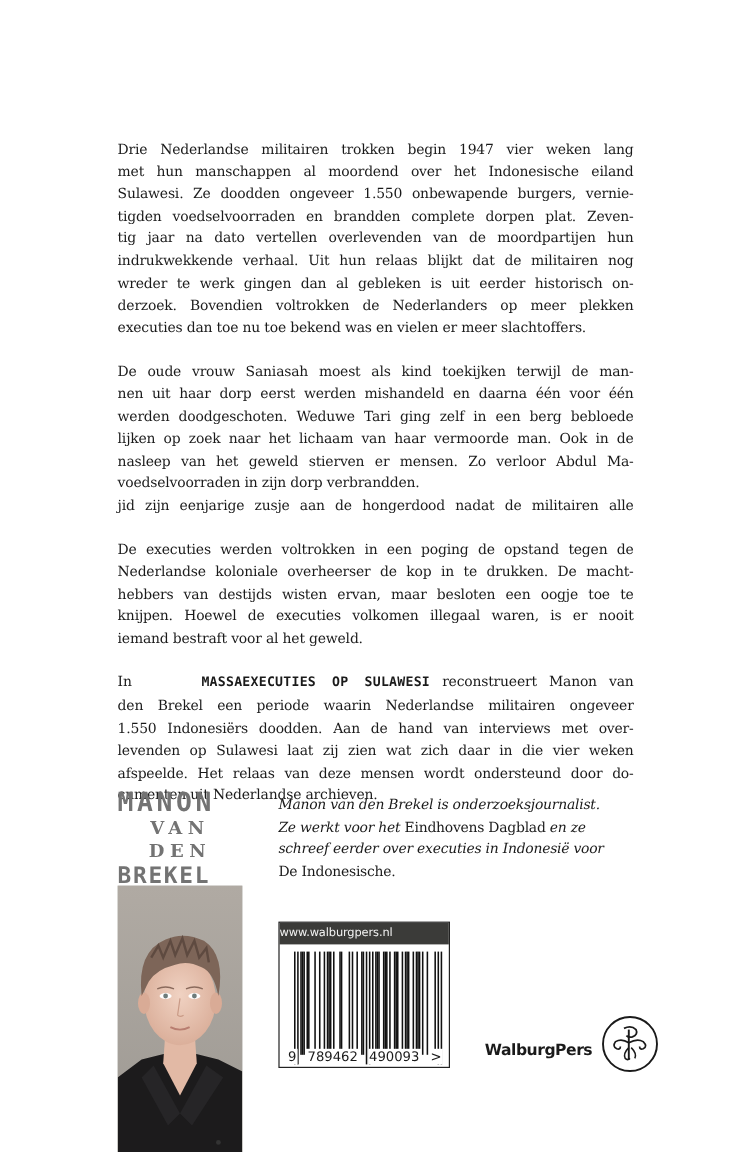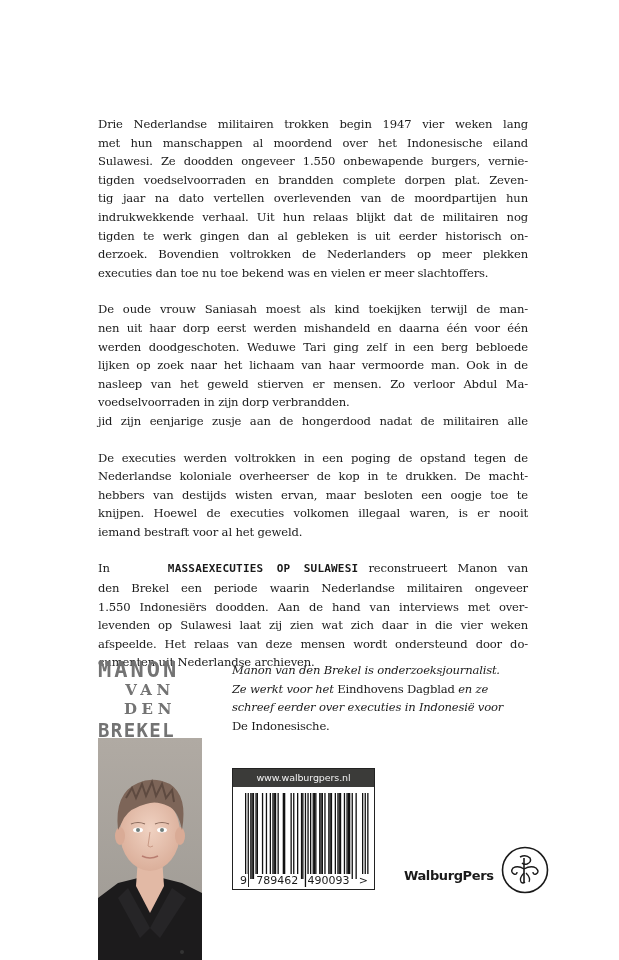--- a/index.html
+++ b/index.html
@@ -43,21 +43,21 @@
     }
     .photo svg { display: block; }
 
     .barcode-box {
       position: absolute; left: 232px; top: 768px; width: 143px; height: 122px;
       border: 1.5px solid #222; background: #fff;
     }
     .barcode-url {
       height: 18px; background: #3b3b39; color: #f2f2f2;
       font-family: "DejaVu Sans", sans-serif; font-size: 9.5px; line-height: 18px;
-      text-align: center; letter-spacing: -0.1px;
+      text-align: left; letter-spacing: -0.1px;
     }
     .barcode-bars { position: absolute; left: 0; top: 18px; width: 140px; height: 102px; }
     .barcode-digits {
       position: absolute; left: 6px; bottom: 2px; width: 130px;
       font-family: "DejaVu Sans", sans-serif; font-size: 11px; line-height: 13px;
       display: flex; justify-content: space-between; background: transparent;
     }
     .barcode-digits span { background: #fff; padding: 0 1px; }
 
     .publisher-name {
@@ -71,21 +71,21 @@
 <body>
 
 <div class="blurb">
   <p>
     <span class="line">Drie Nederlandse militairen trokken begin 1947 vier weken lang</span>
     <span class="line">met hun manschappen al moordend over het Indonesische eiland</span>
     <span class="line">Sulawesi. Ze doodden ongeveer 1.550 onbewapende burgers, vernie-</span>
     <span class="line">tigden voedselvoorraden en brandden complete dorpen plat. Zeven-</span>
     <span class="line">tig jaar na dato vertellen overlevenden van de moordpartijen hun</span>
     <span class="line">indrukwekkende verhaal. Uit hun relaas blijkt dat de militairen nog</span>
-    <span class="line">tigden te werk gingen dan al gebleken is uit eerder historisch on-</span>
+    <span class="line">wreder te werk gingen dan al gebleken is uit eerder historisch on-</span>
     <span class="line">derzoek. Bovendien voltrokken de Nederlanders op meer plekken</span>
     <span class="line last">executies dan toe nu toe bekend was en vielen er meer slachtoffers.</span>
   </p>
   <p>
     <span class="line">De oude vrouw Saniasah moest als kind toekijken terwijl de man-</span>
     <span class="line">nen uit haar dorp eerst werden mishandeld en daarna één voor één</span>
     <span class="line">werden doodgeschoten. Weduwe Tari ging zelf in een berg bebloede</span>
     <span class="line">lijken op zoek naar het lichaam van haar vermoorde man. Ook in de</span>
     <span class="line">nasleep van het geweld stierven er mensen. Zo verloor Abdul Ma-</span>
     <span class="line last">voedselvoorraden in zijn dorp verbrandden.</span>

